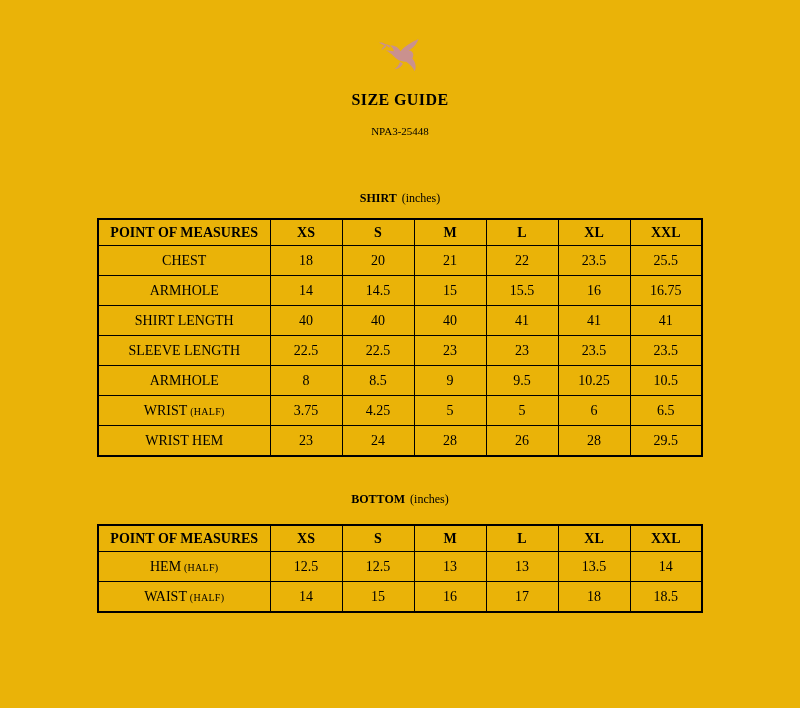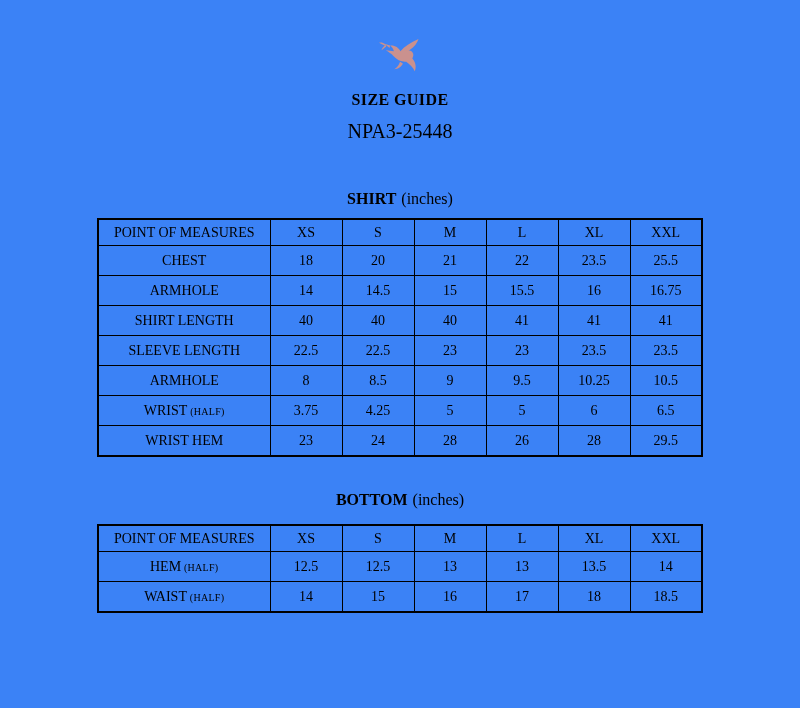--- a/index.html
+++ b/index.html
@@ -1,43 +1,43 @@
 <!DOCTYPE html>
 <html><head>
 <meta charset="utf-8">
 <style>
   html, body { margin: 0; padding: 0; background: #ffffff; }
   body {
     width: 800px; height: 708px;
     font-family: "Liberation Serif", "DejaVu Serif", serif;
     color: #000;
   }
-  .page { position: relative; width: 800px; height: 708px; background: #3b82f6; overflow: hidden; }
+  .page { position: relative; width: 800px; height: 708px; background: #eab308; overflow: hidden; }
 
   .logo { display: block; margin: 38px auto 0 auto; width: 47px; height: 37px; }
 
   .title {
     margin: 17px 0 0 0;
     text-align: center;
     font-size: 16px;
     font-weight: bold;
     letter-spacing: 0.4px;
     line-height: 16px;
   }
   .style-num {
     margin-top: 15px;
     text-align: center;
-    font-size: 20px;
+    font-size: 11px;
     line-height: 16px;
   }
 
   .section-heading {
     margin: 0;
     text-align: center;
-    font-size: 16px;
+    font-size: 12px;
     font-weight: normal;
     line-height: 19px;
   }
   .section-heading .hb { font-weight: bold; }
   .section-heading .hu { margin-left: 5px; }
 
   .sec-shirt .section-heading  { margin-top: 50px; }
   .sec-bottom .section-heading { margin-top: 33px; }
 
   table.size-table {
@@ -51,21 +51,21 @@
 
   .size-table th, .size-table td {
     border: 1px solid #000;
     text-align: center;
     vertical-align: middle;
     padding: 0;
     font-size: 14px;
     overflow: hidden;
     white-space: nowrap;
   }
-  .size-table th { font-weight: normal; height: 25px; margin-left: 36px; }
+  .size-table th { font-weight: bold; height: 25px; margin-left: 36px; }
   .size-table td { font-weight: normal; height: 29px; }
   .size-table .suffix { font-size: 10px; letter-spacing: 0.3px; }
 </style>
 </head>
 <body>
 
 <div class="page">
 
   <svg class="logo" viewBox="0 0 90 78" aria-hidden="true">
     <g class="logo-fill" fill="#ca918e">

